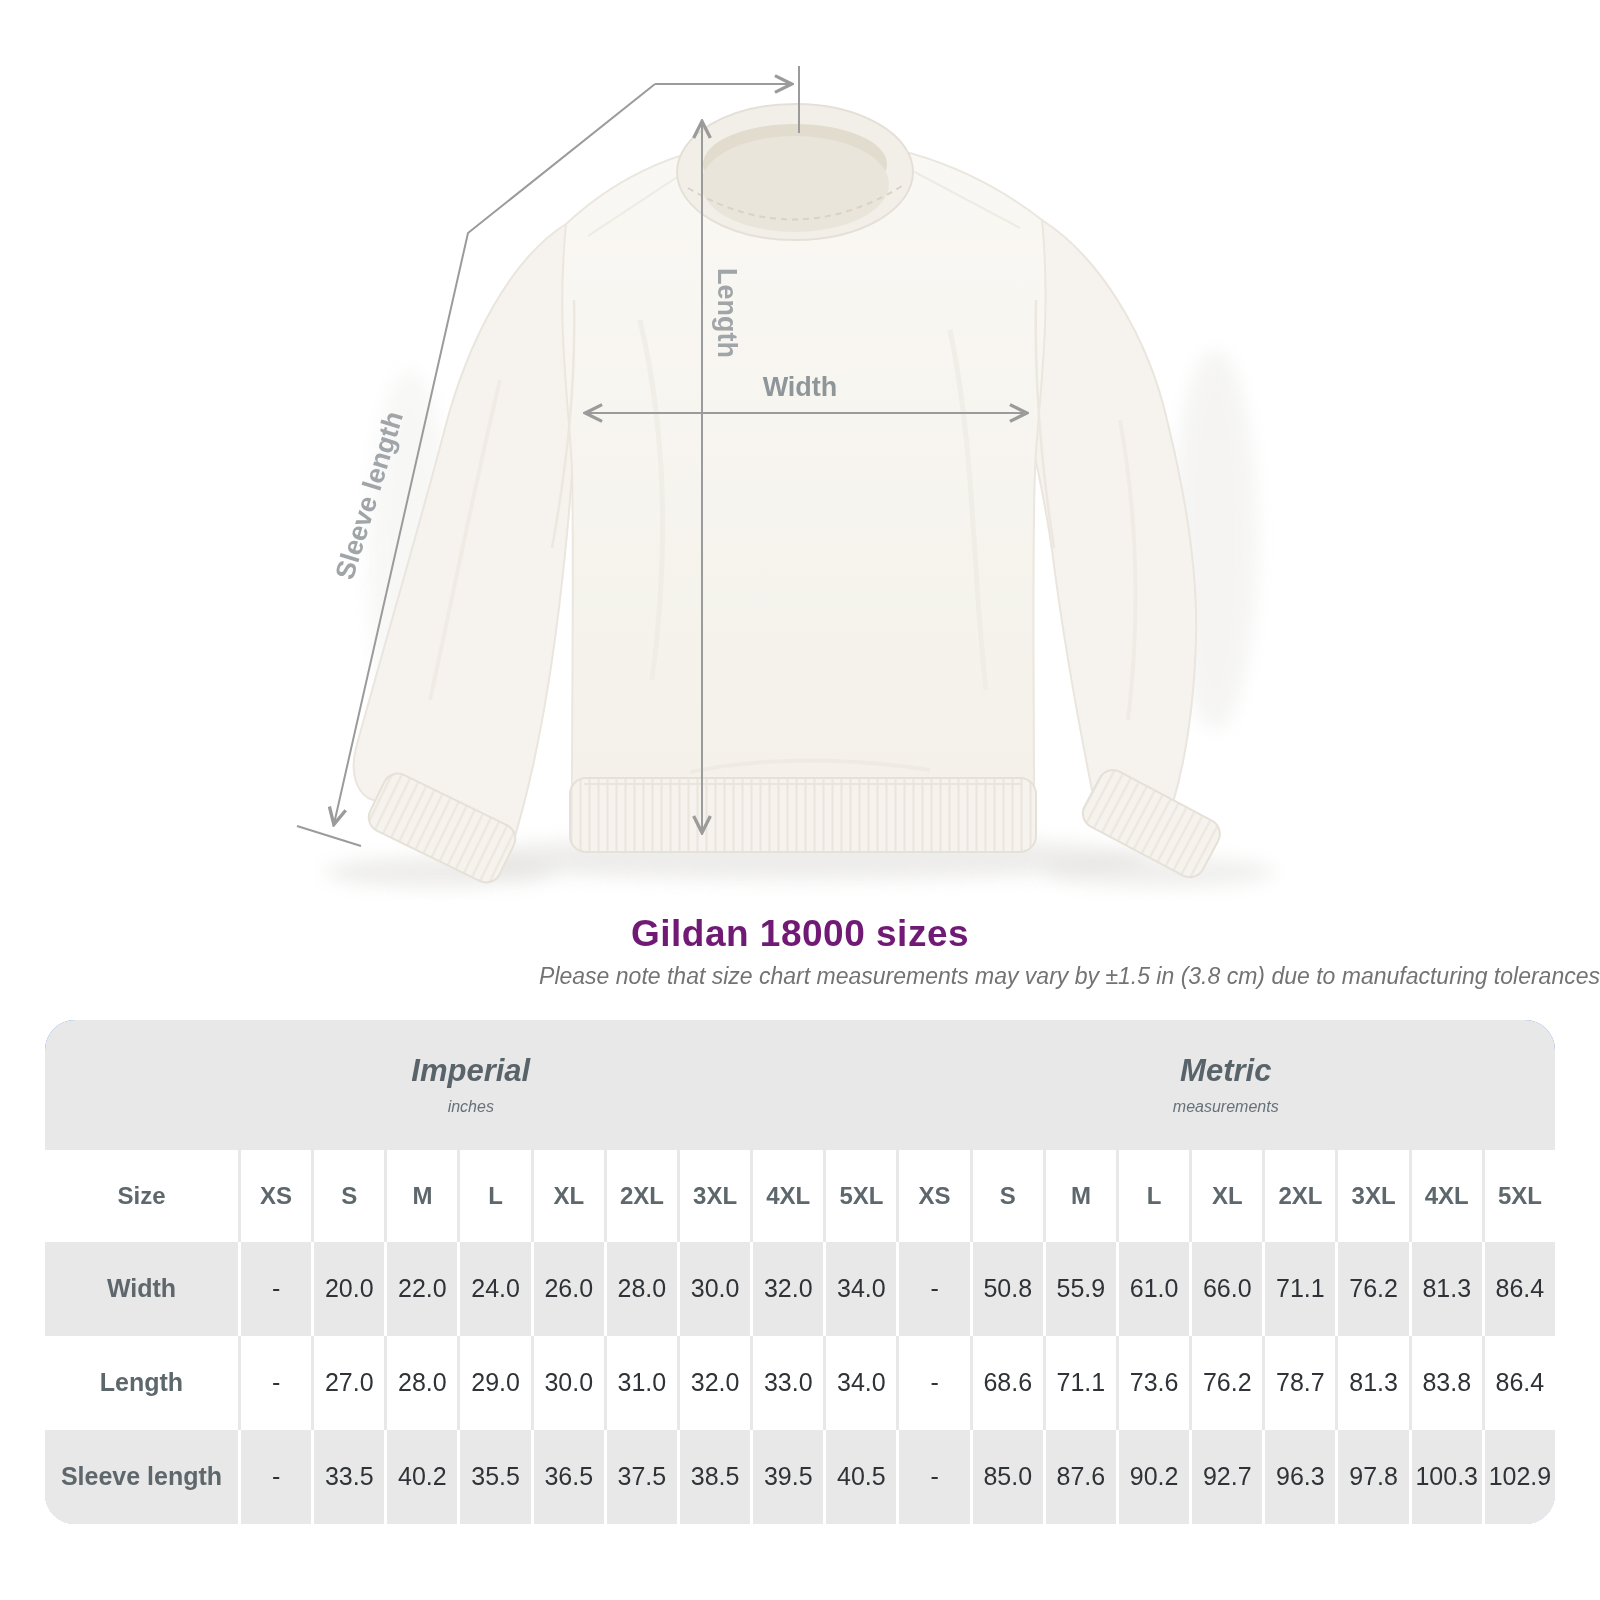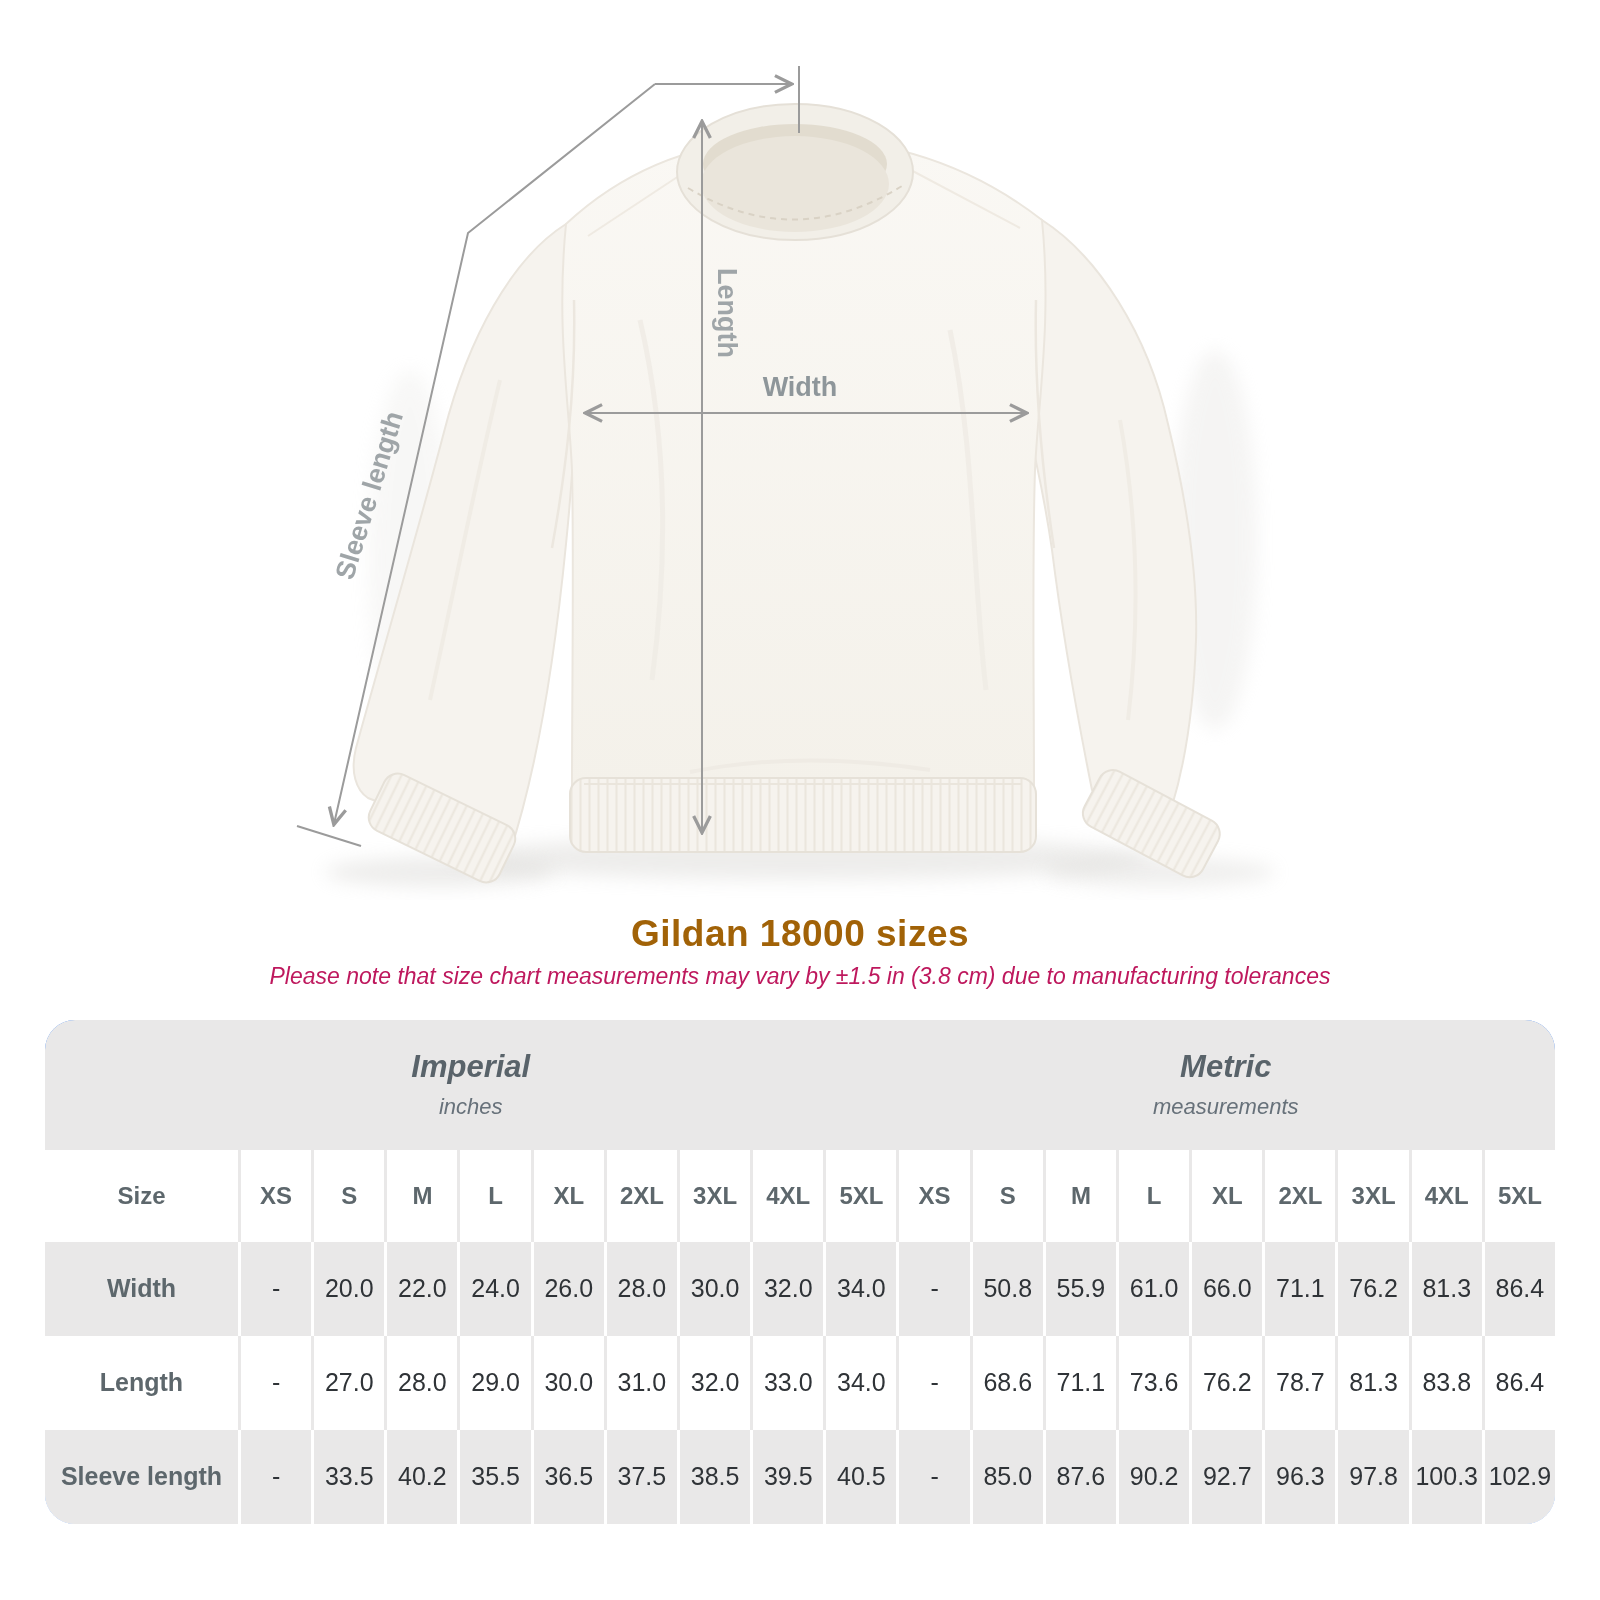--- a/index.html
+++ b/index.html
@@ -6,34 +6,34 @@
   body{font-family:"Liberation Sans",sans-serif;}
   .page{width:1600px;height:1600px;position:relative;overflow:hidden;background:#ffffff;}
 
   
   .fig{margin:0;width:1600px;height:900px;display:block;}
   .fig svg{display:block;}
   .fig text{font-family:"Liberation Sans",sans-serif;}
 
   
   .title{margin:14px 8px 8px;text-align:center;font-size:37px;line-height:1.1;
-         font-weight:bold;color:#a16207;letter-spacing:.5px;}
-  .note{margin:0;text-align:center;font-style:italic;font-size:23px;color:#be185d;}
+         font-weight:bold;color:#701a75;letter-spacing:.5px;}
+  .note{margin:0;text-align:right;font-style:italic;font-size:23px;color:#737373;}
 
   
   .sizetable{margin:30px 45px 12px;border-radius:30px;overflow:hidden;background:#3b82f6;
              --grid:193px repeat(18,1fr);}
   .trow{display:grid;grid-template-columns:var(--grid);column-gap:3px;}
   .trow>div{display:flex;align-items:center;justify-content:center;}
   .bandrow{height:130px;column-gap:0;background:#e9e8e8;align-items:center;}
   .bandrow>div{display:block;text-align:center;background:transparent;}
   .band-imperial{grid-column:1 / span 10;}
   .band-metric{grid-column:11 / span 9;}
   .bandtitle{font-size:31px;font-weight:bold;font-style:italic;color:#59636a;}
-  .bandsub{font-size:22px;font-style:italic;color:#67717a;margin-top:9px;}
+  .bandsub{font-size:16px;font-style:italic;color:#67717a;margin-top:9px;}
   .hrow{height:92px;}
   .drow{height:94px;}
   .light{background:#e9e8e8;}   .light>div{background:#ffffff;}
   .shade{background:#ffffff;}   .shade>div{background:#e9e8e8;}
   .head{font-weight:bold;font-size:24px;color:#5d676c;}
   .rowlab{font-weight:bold;font-size:25px;color:#5d676c;}
   .val{font-size:25px;color:#2f3337;}
 </style>
 </head>
 <body>

